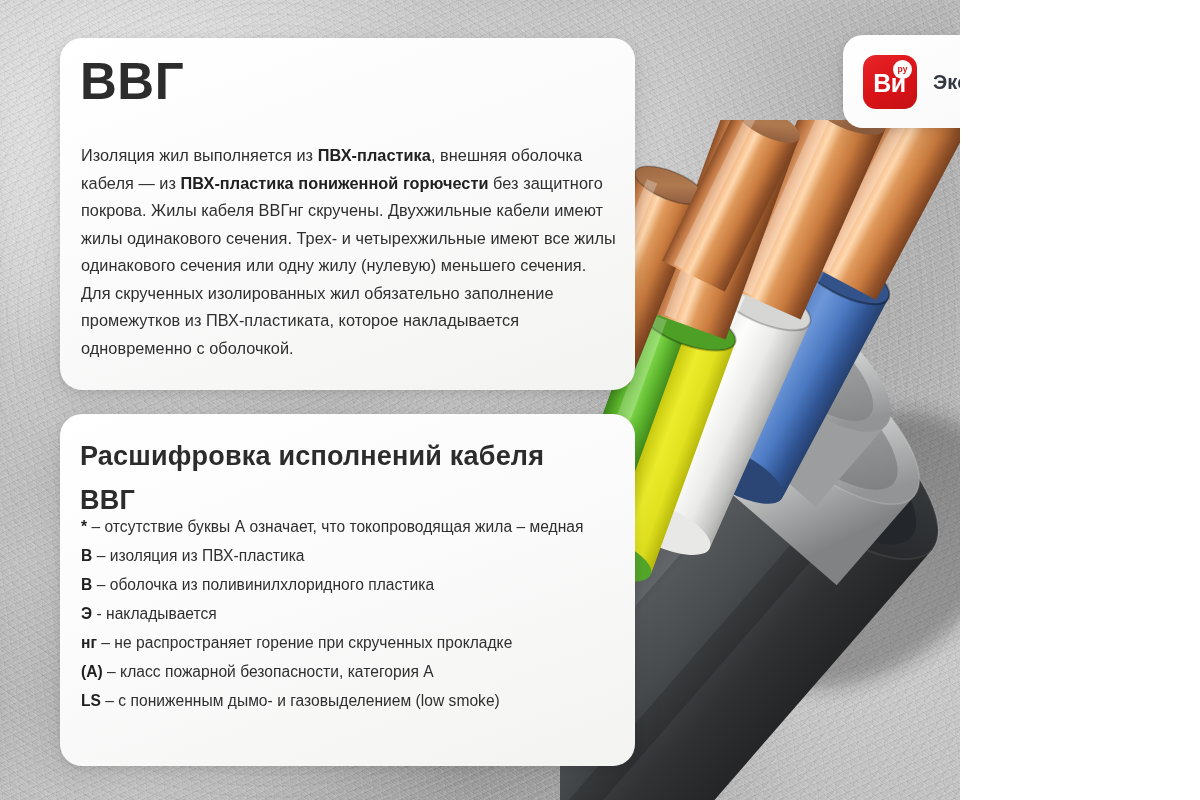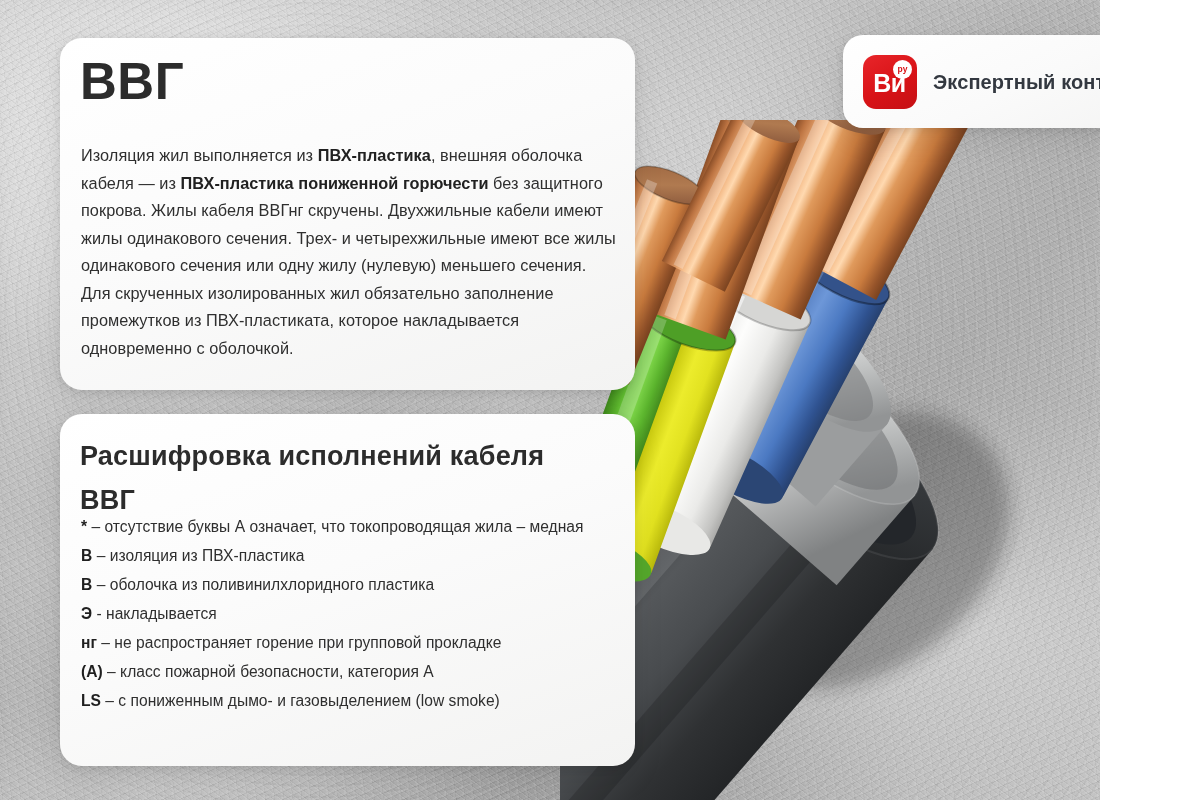--- a/index.html
+++ b/index.html
@@ -9,21 +9,21 @@
   }
   body {
     width: 1200px;
     height: 800px;
     font-family: "Liberation Sans", "DejaVu Sans", sans-serif;
     overflow: hidden;
   }
 
   #stage {
     position: relative;
-    width: 1100px;
+    width: 960px;
     height: 800px;
     overflow: hidden;
     background: #a16207;
   }
 
   
   .bg-base {
     position: absolute;
     inset: 0;
     background:
@@ -392,21 +392,21 @@
     </p>
   </section>
 
   <section class="card" id="card-decode">
     <h2 class="h-sub">Расшифровка исполнений кабеля ВВГ</h2>
     <ul class="decode-list" id="decode-list">
         <li><span class="key">*</span><span> – отсутствие буквы А означает, что токопроводящая жила – медная</span></li>
         <li><span class="key">В</span><span> – изоляция из ПВХ-пластика</span></li>
         <li><span class="key">В</span><span> – оболочка из поливинилхлоридного пластика</span></li>
         <li><span class="key">Э</span><span> - накладывается</span></li>
-        <li><span class="key">нг</span><span> – не распространяет горение при групповой прокладке</span></li>
+        <li><span class="key">нг</span><span> – не распространяет горение при скрученных прокладке</span></li>
         <li><span class="key">(А)</span><span> – класс пожарной безопасности, категория А</span></li>
         <li><span class="key">LS</span><span> – с пониженным дымо- и газовыделением (low smoke)</span></li>
       </ul>
   </section>
 
   <div id="badge">
     <div id="logo-mark">
       <span class="vi">Ви</span>
       <span class="ru-chip">ру</span>
     </div>

